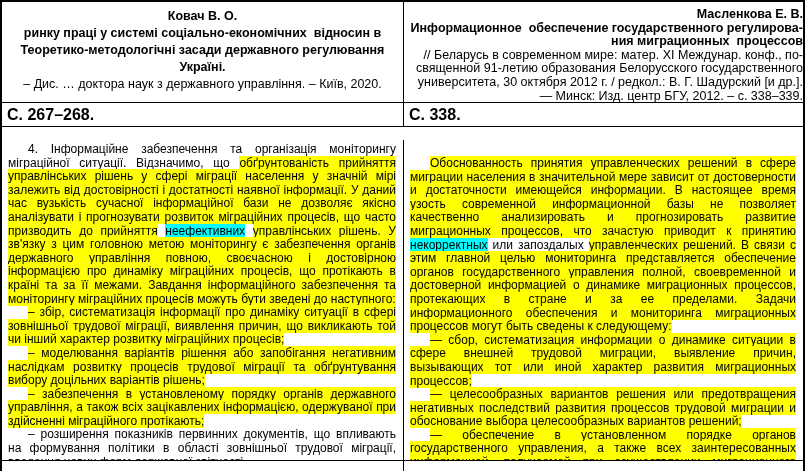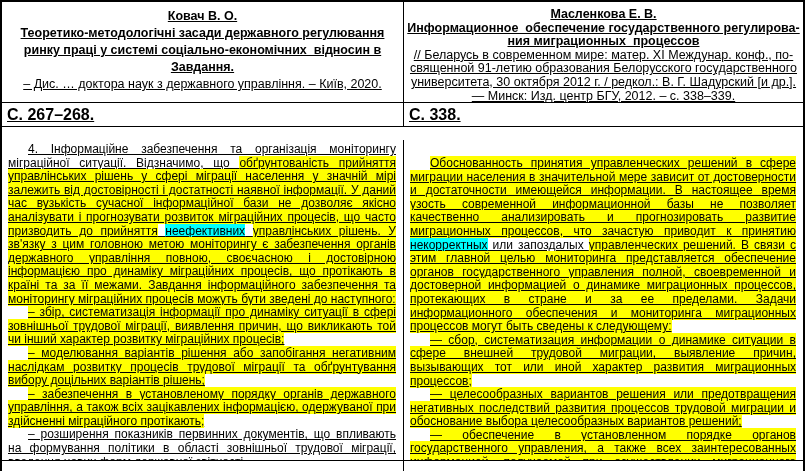--- a/index.html
+++ b/index.html
@@ -4,54 +4,53 @@
 <style>
   html,body{margin:0;padding:0;background:#fff;}
   .page{
     width:805px;height:471px;box-sizing:border-box;
     border:2px solid #000;border-bottom:none;
     display:grid;
     grid-template-columns:402px 1fr;
     grid-template-rows:101px 24px 334px 1fr;
     background:#fff;color:#000;
     font-family:"Liberation Sans",sans-serif;
-    text-decoration:underline;
   }
   .cell{box-sizing:border-box;overflow:hidden;border-bottom:1px solid #000;}
   .cell.col-left{border-right:1px solid #000;}
   .cell.row-footer{border-bottom:none;}
 
   
   .hdr{text-align:center;padding-top:6px;font-size:12.5px;}
   .hdr .hline{white-space:pre;}
   .hdr-left .hline{line-height:17px;}
-  .hdr-right .hline{line-height:13.6px;}
+  .hdr-right .hline{line-height:13.6px;text-align:right;}
   .b{font-weight:bold;}
 
   
   .pagecell{font-weight:bold;font-size:16px;padding:5px 0 0 5px;line-height:14px;}
 
   
   .bodycell{font-size:12px;line-height:13.6px;text-align:justify;padding:3px 7px 16px 6px;margin-top:13px;}
   .bodycell p{margin:0;text-indent:20px;}
   .bodycell.right-body p:first-child{margin-top:14px;}
   .hl-yellow{background:#ffff00;}
   .hl-cyan{background:#00ffff;}
 </style>
 </head>
 <body>
 
 <div class="page">
 
   <div class="cell col-left hdr hdr-left">
     <div class="hline b">Ковач В. О.</div>
     <div>
+        <div class="hline b">ринку праці у системі соціально-економічних  відносин в</div>
         <div class="hline b">Теоретико-методологічні засади державного регулювання</div>
-        <div class="hline b">ринку праці у системі соціально-економічних  відносин в</div>
-        <div class="hline b">Завдання.</div>
+        <div class="hline b">Україні.</div>
       </div>
     <div>
         <div class="hline">– Дис. … доктора наук з державного управління. – Київ, 2020.</div>
       </div>
   </div>
   <div class="cell hdr hdr-right">
     <div class="hline b">Масленкова Е. В.</div>
     <div>
         <div class="hline b">Информационное  обеспечение государственного регулирова-</div>
         <div class="hline b">ния миграционных  процессов</div>

